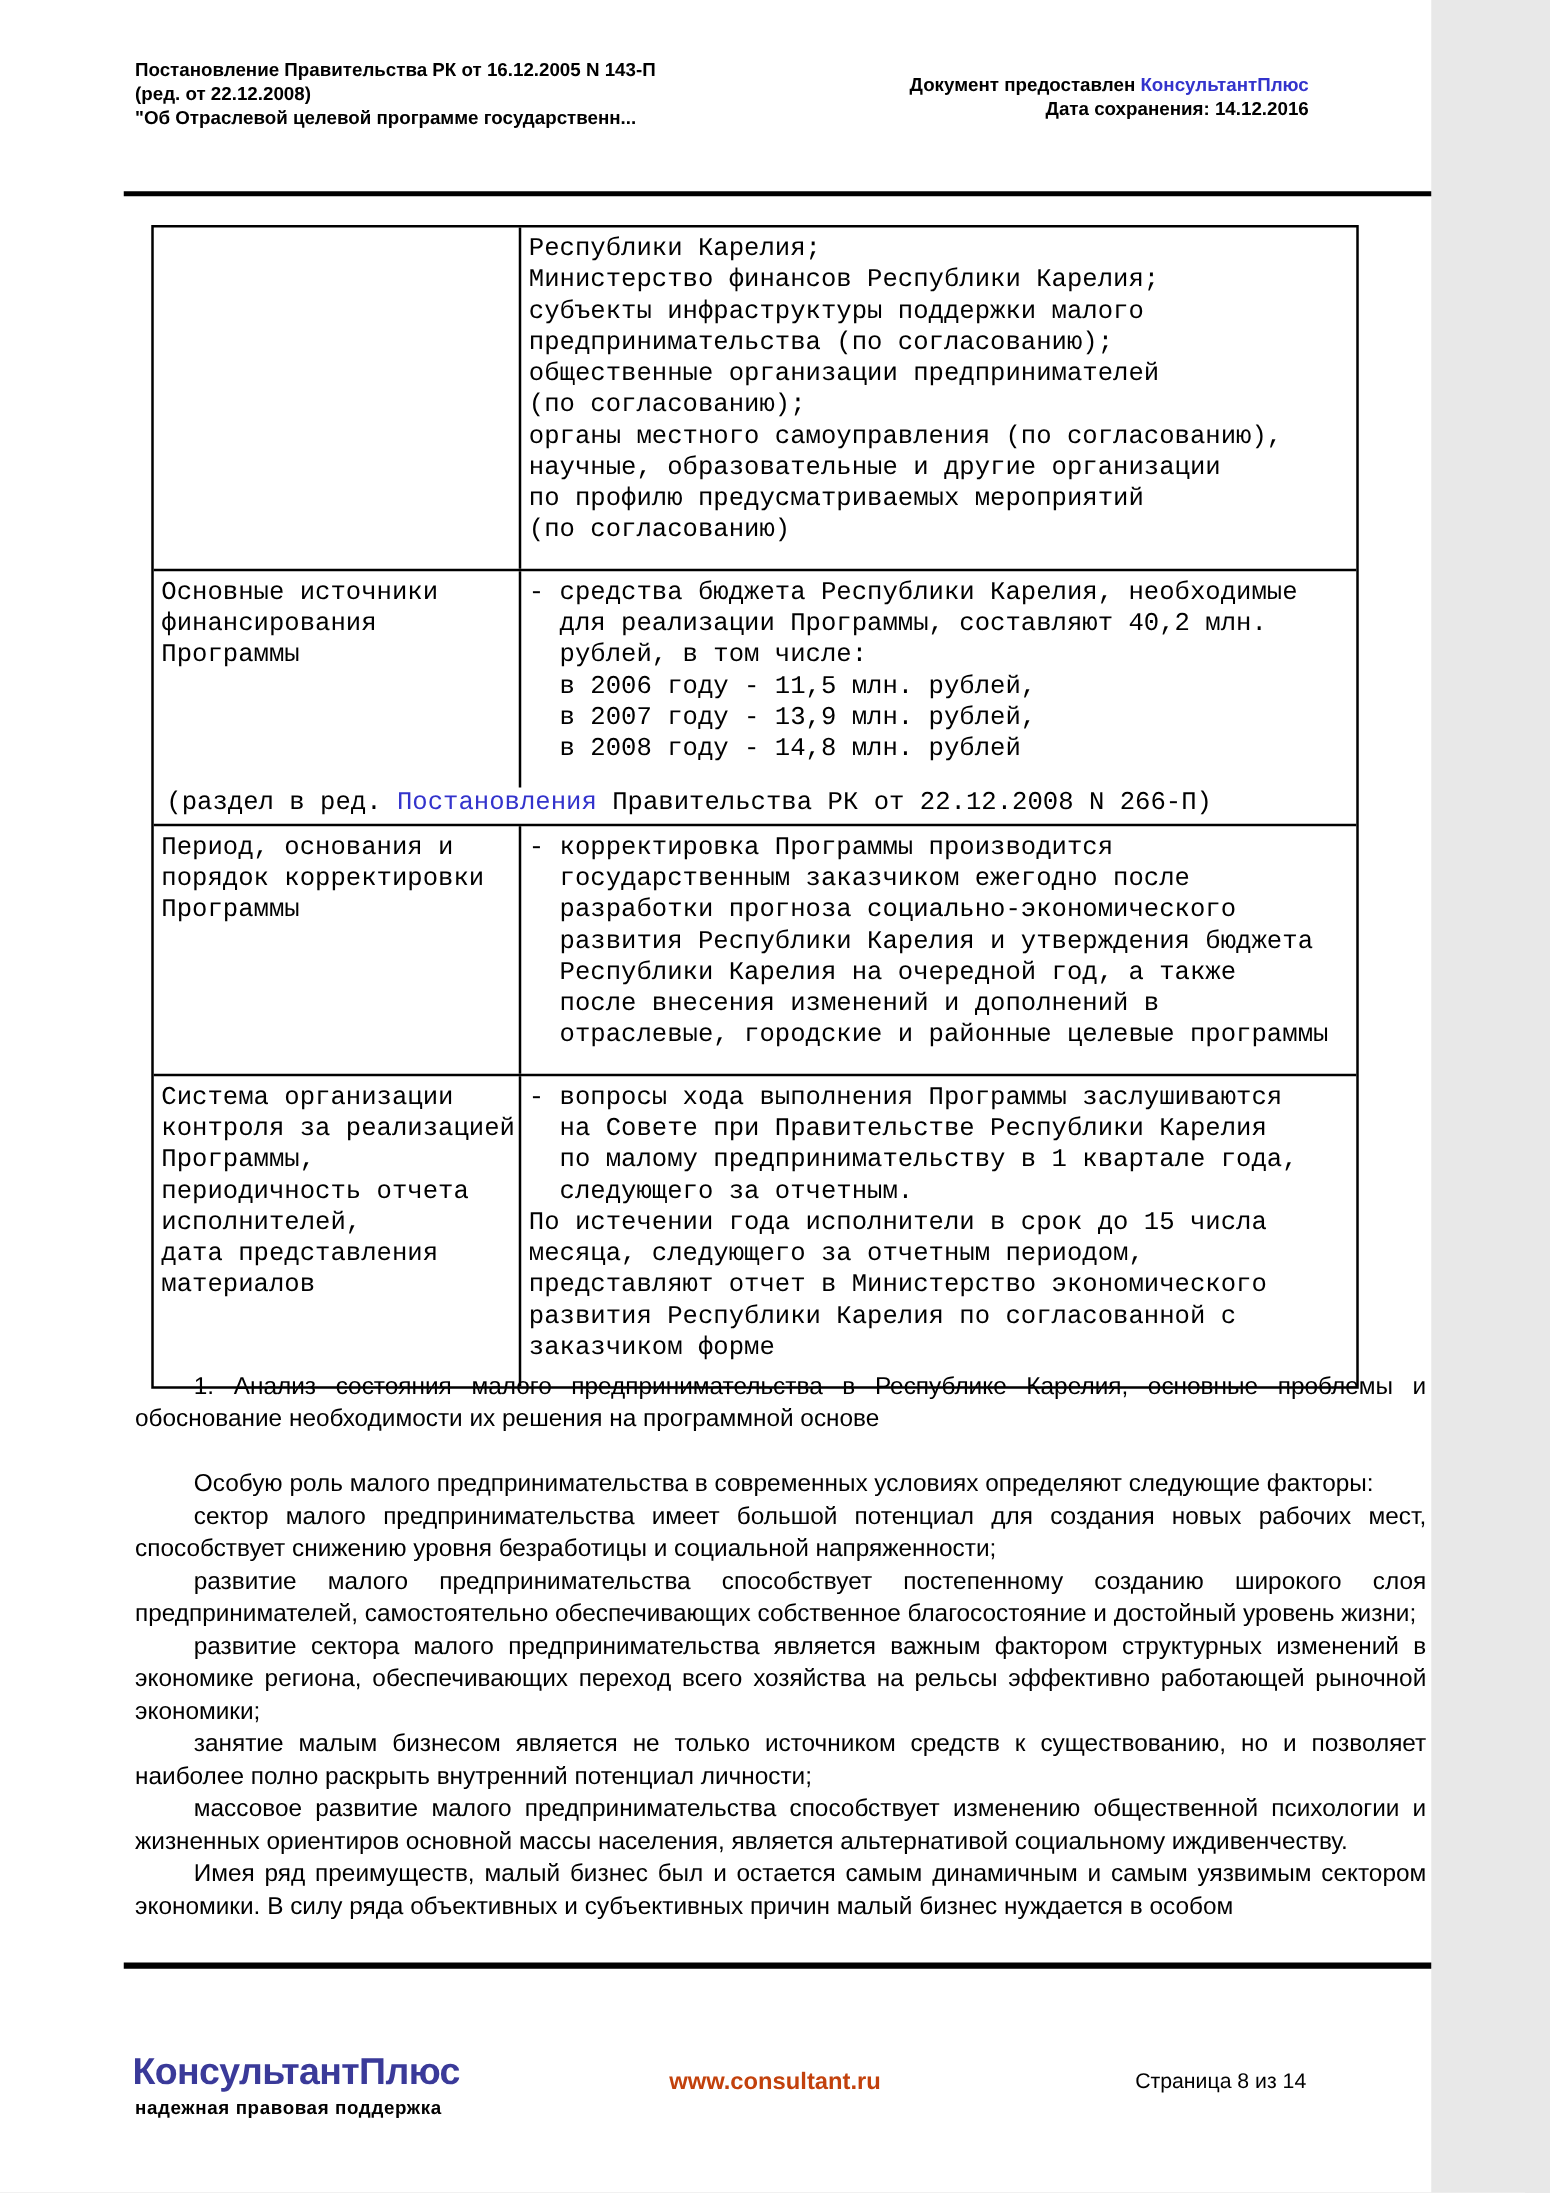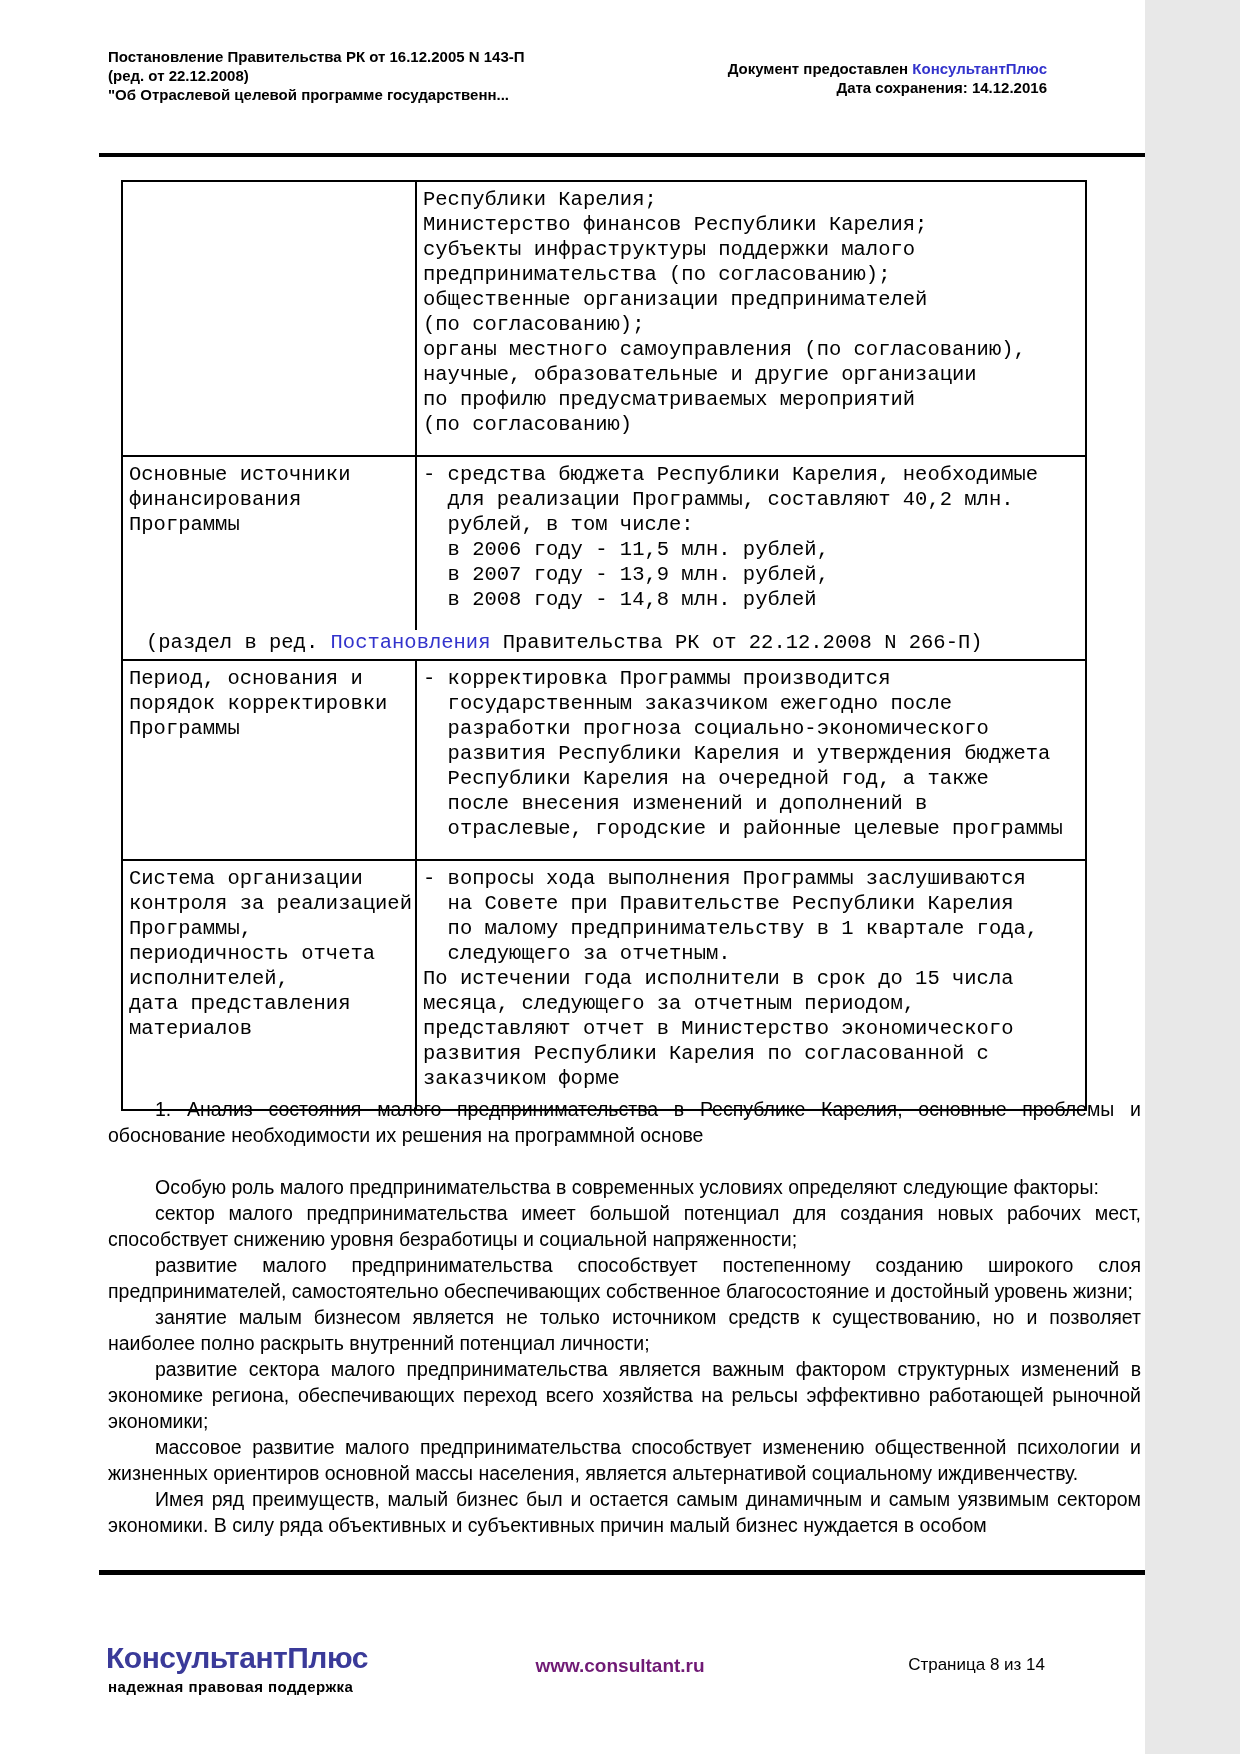--- a/index.html
+++ b/index.html
@@ -37,21 +37,21 @@
     border: 2px solid #000;
     font-family: "Liberation Mono", "DejaVu Sans Mono", monospace;
     font-size: 20.5px; line-height: 25px;
   }
   .trow { border-top: 2px solid #000; }
   .trow:first-child { border-top: none; }
   .trow-main { display: flex; align-items: stretch; }
   .tcell { white-space: pre; padding: 5px 5px 18px 6px; }
   .tcell-left  { width: 294px; border-right: 2px solid #000; }
   .tcell-right { width: 668px; }
-  .tnote { white-space: pre; padding: 0 5px 4px 23px; }
+  .tnote { white-space: pre; padding: 0 5px 4px 10px; }
 
   
   .body-text {
     position: absolute; left: 108px; top: 1096px; width: 1033px;
     font-size: 19.5px; line-height: 26px;
     text-align: justify;
   }
   .body-text p { margin: 0; text-indent: 47px; }
   .body-text p.gap-after { margin-bottom: 26px; }
 
@@ -62,21 +62,21 @@
     color: #3A3A99;
   }
   .footer-tagline {
     position: absolute; left: 108px; top: 1678px;
     font-size: 15px; font-weight: bold; letter-spacing: 0.5px;
   }
   .footer-url {
     position: absolute; left: 0; top: 1655px; width: 1240px;
     text-align: center; font-size: 19px; font-weight: bold;
   }
-  .footer-url a { color: #701a75; text-decoration: none; cursor: pointer; }
+  .footer-url a { color: #c2410c; text-decoration: none; cursor: pointer; }
   .footer-page {
     position: absolute; right: 100px; top: 1655px;
     font-size: 17px;
   }
 </style>
 </head>
 <body>
 
 <div class="page">
 
@@ -159,22 +159,22 @@
       </div>
     </div>
 
   </div>
 
   <div class="body-text">
     <p class="gap-after">1. Анализ состояния малого предпринимательства в Республике Карелия, основные проблемы и обоснование необходимости их решения на программной основе</p>
     <p>Особую роль малого предпринимательства в современных условиях определяют следующие факторы:</p>
     <p>сектор малого предпринимательства имеет большой потенциал для создания новых рабочих мест, способствует снижению уровня безработицы и социальной напряженности;</p>
     <p>развитие малого предпринимательства способствует постепенному созданию широкого слоя предпринимателей, самостоятельно обеспечивающих собственное благосостояние и достойный уровень жизни;</p>
+    <p>развитие сектора малого предпринимательства является важным фактором структурных изменений в экономике региона, обеспечивающих переход всего хозяйства на рельсы эффективно работающей рыночной экономики;</p>
     <p>занятие малым бизнесом является не только источником средств к существованию, но и позволяет наиболее полно раскрыть внутренний потенциал личности;</p>
-    <p>развитие сектора малого предпринимательства является важным фактором структурных изменений в экономике региона, обеспечивающих переход всего хозяйства на рельсы эффективно работающей рыночной экономики;</p>
     <p>массовое развитие малого предпринимательства способствует изменению общественной психологии и жизненных ориентиров основной массы населения, является альтернативой социальному иждивенчеству.</p>
     <p>Имея ряд преимуществ, малый бизнес был и остается самым динамичным и самым уязвимым сектором экономики. В силу ряда объективных и субъективных причин малый бизнес нуждается в особом</p>
   </div>
 
   <div class="rule rule-bottom"></div>
 
   <div class="footer-logo">КонсультантПлюс</div>
   <div class="footer-tagline">надежная правовая поддержка</div>
   <div class="footer-url"><a>www.consultant.ru</a></div>
   <div class="footer-page">Страница 8 из 14</div>

